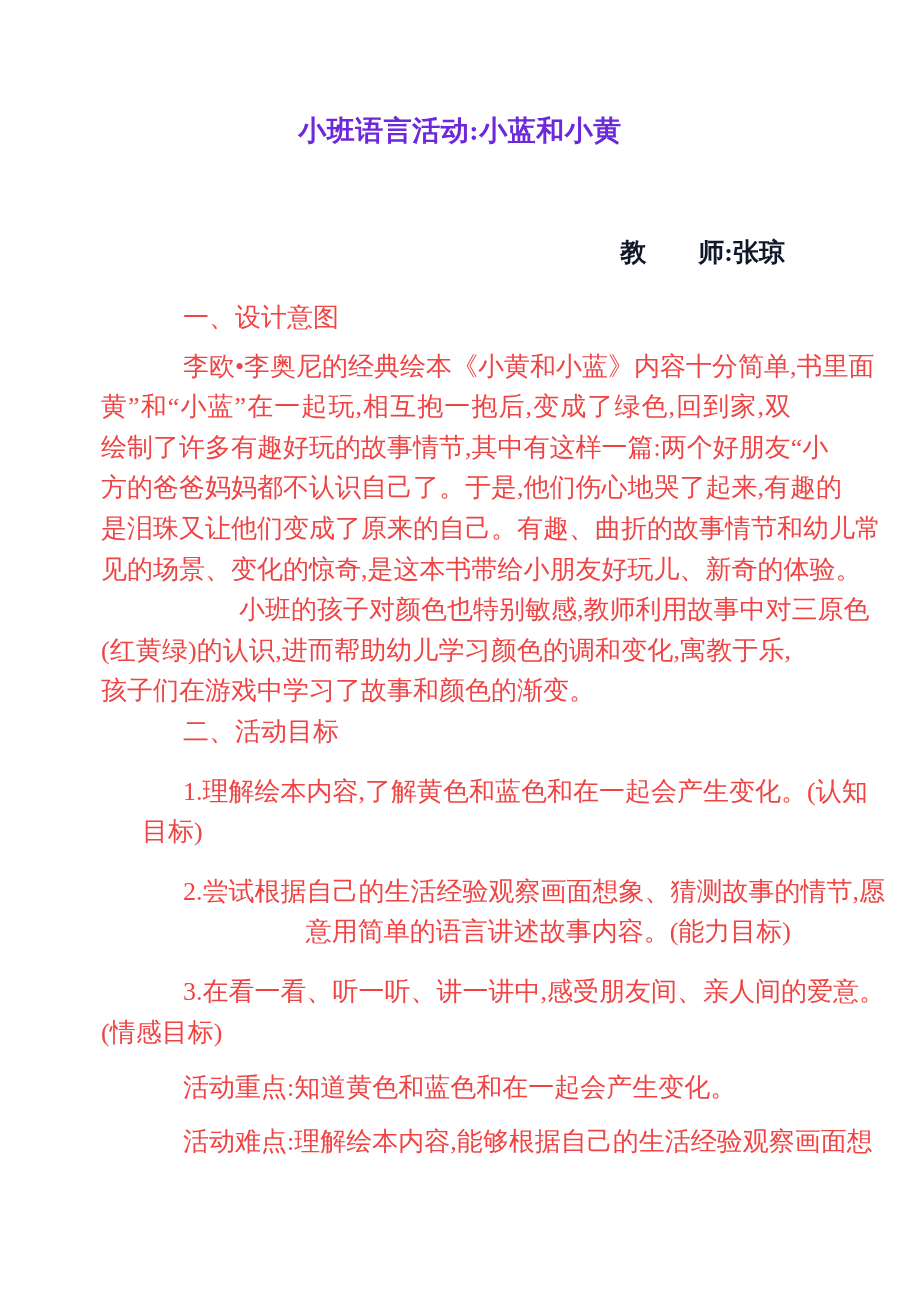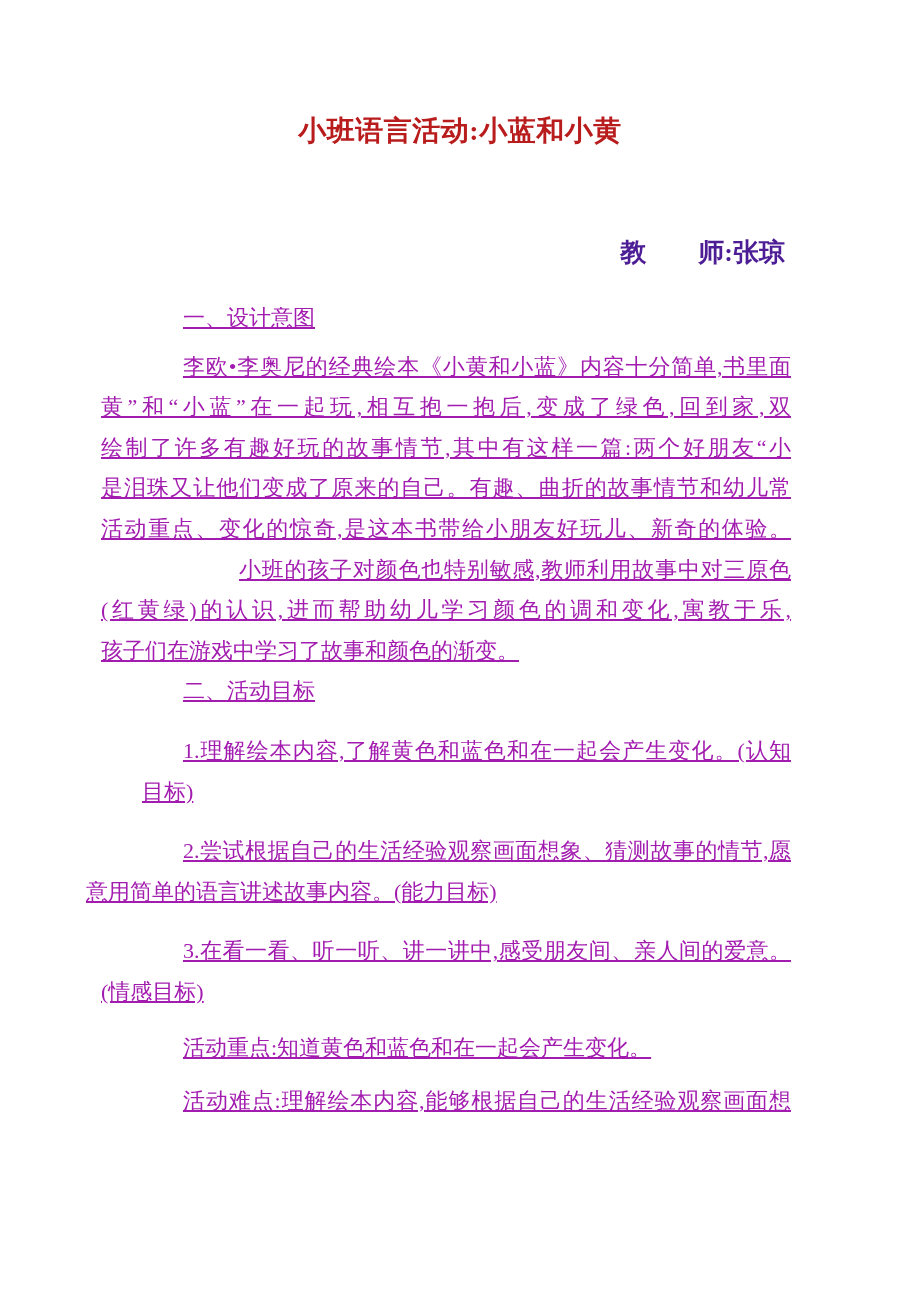--- a/index.html
+++ b/index.html
@@ -12,51 +12,50 @@
     color:#1c1c1c;
     font-family:"Liberation Serif","DejaVu Serif",serif;
   }
   .doc-title{
     margin:110px 0 0 0;
     text-align:center;
     font-size:28px;
     font-weight:700;
     line-height:41px;
     letter-spacing:0.5px;
-    color:#b91c1c;
+    color:#6d28d9;
   }
   .byline{
     margin-top:81px;
     padding-right:135px;
     text-align:right;
     font-size:26px;
     font-weight:700;
     line-height:41px;
-    color:#4c1d95;
+    color:#0f172a;
   }
   .content{
     margin-left:101px;
     width:690px;
   }
   .line{
-    font-size:22px;
+    font-size:26px;
     line-height:40.6px;
     white-space:nowrap;
-    color:#a21caf;
-    text-decoration:underline;
+    color:#ef4444;
   }
   .fill{
     text-align:justify;
     text-align-last:justify;
     text-justify:inter-character;
   }
   .ind-first{padding-left:82px;}
   .ind-deep{padding-left:138px;}
   .ind-hang{padding-left:41px;}
-  .ind-out{margin-left:-15px;}
+  .ind-out{margin-left:-15px;text-align:right;}
   .blk{margin:0;}
   .blk-heading-design{margin-top:25px;}
   .blk-book-intro{margin-top:8px;}
   .blk-color-sense{margin-top:0;}
   .blk-heading-goals{margin-top:0;}
   .blk-goal-1{margin-top:19px;}
   .blk-goal-2{margin-top:19px;}
   .blk-goal-3{margin-top:19px;}
   .blk-focus{margin-top:15px;}
   .blk-difficulty{margin-top:13px;}
@@ -73,22 +72,23 @@
   <div class="content">
 
     <div class="blk blk-heading-design">
         <div class="line ind-first">一、设计意图</div>
       </div>
 
     <div class="blk blk-book-intro">
         <div class="line ind-first fill">李欧•李奥尼的经典绘本《小黄和小蓝》内容十分简单,书里面</div>
         <div class="line fill">黄”和“小蓝”在一起玩,相互抱一抱后,变成了绿色,回到家,双</div>
         <div class="line fill">绘制了许多有趣好玩的故事情节,其中有这样一篇:两个好朋友“小</div>
+        <div class="line fill">方的爸爸妈妈都不认识自己了。于是,他们伤心地哭了起来,有趣的</div>
         <div class="line fill">是泪珠又让他们变成了原来的自己。有趣、曲折的故事情节和幼儿常</div>
-        <div class="line fill">活动重点、变化的惊奇,是这本书带给小朋友好玩儿、新奇的体验。</div>
+        <div class="line fill">见的场景、变化的惊奇,是这本书带给小朋友好玩儿、新奇的体验。</div>
       </div>
 
     <div class="blk blk-color-sense">
         <div class="line ind-deep fill">小班的孩子对颜色也特别敏感,教师利用故事中对三原色</div>
         <div class="line fill">(红黄绿)的认识,进而帮助幼儿学习颜色的调和变化,寓教于乐,</div>
         <div class="line">孩子们在游戏中学习了故事和颜色的渐变。</div>
       </div>
 
     <div class="blk blk-heading-goals">
         <div class="line ind-first">二、活动目标</div>

